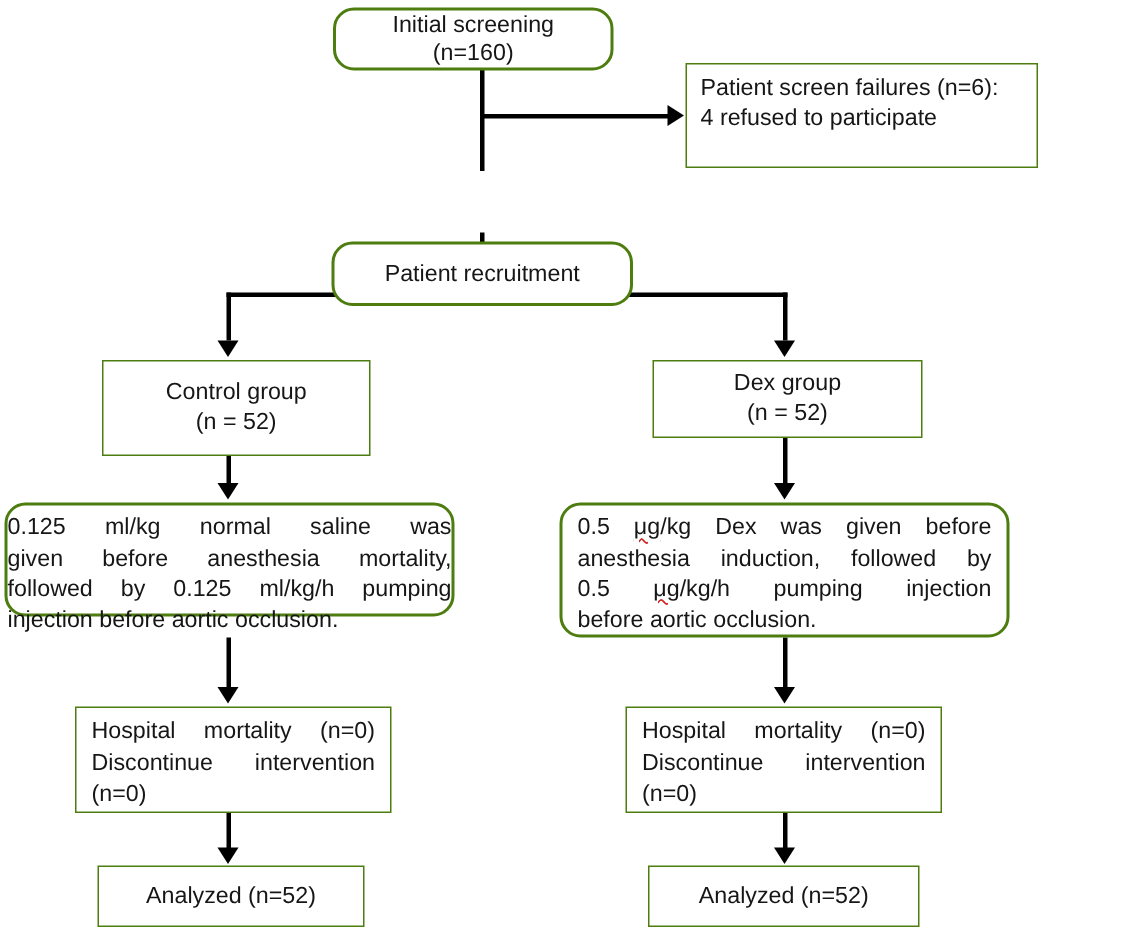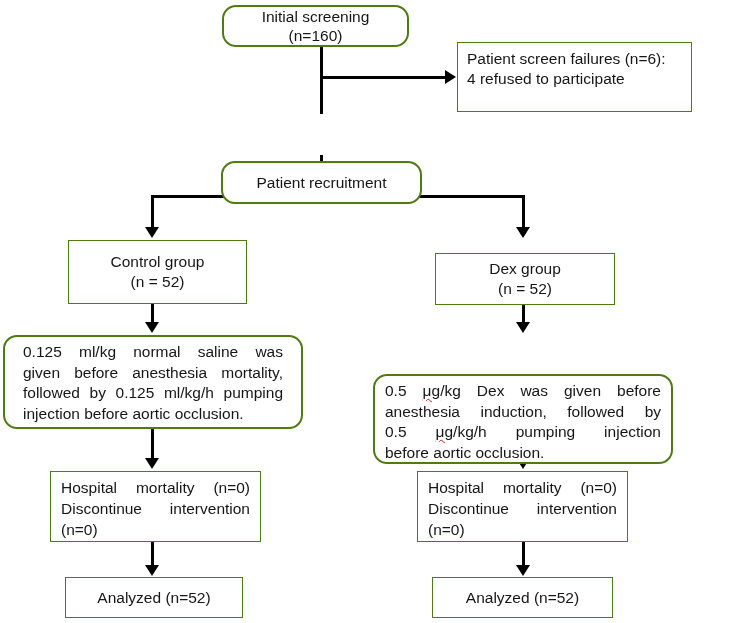--- a/index.html
+++ b/index.html
@@ -80,33 +80,33 @@
 
   <div class="box rounded center" style="left:221px; top:113px; width:201px; height:43px; line-height:19px;margin-top:48px;">
       <div>Patient recruitment</div>
     </div>
 
   <div class="box center" style="left:68px; top:240px; width:179px; height:64px;">
       <div>Control group</div>
       <div>(n = 52)</div>
     </div>
 
-  <div class="box center" style="left:435px; top:253px; width:180px; height:52px;justify-content:center;">
+  <div class="box center" style="left:435px; top:240px; width:180px; height:52px;justify-content:center;">
       <div>Dex group</div>
       <div>(n = 52)</div>
     </div>
 
-  <div class="box rounded lefttext" style="left:3px; top:335px; width:300px; height:94px; line-height:20.5px; padding:5px 18px;">
+  <div class="box rounded lefttext" style="left:3px; top:335px; width:300px; height:76px; line-height:20.5px; padding:5px 0;">
       <div class="jl">0.125 ml/kg normal saline was</div>
       <div class="jl">given before anesthesia mortality,</div>
       <div class="jl">followed by 0.125 ml/kg/h pumping</div>
       <div>injection before aortic occlusion.</div>
     </div>
 
-  <div class="box rounded lefttext" style="left:373px; top:335px; width:300px; height:90px; line-height:20.5px; padding:5px 10px;margin-top:39px;">
+  <div class="box rounded lefttext" style="left:373px; top:335px; width:300px; height:90px; line-height:20.5px; padding:5px 10px;">
       <div class="jl">0.5 <span class="mark">μg</span>/kg Dex was given before</div>
       <div class="jl">anesthesia induction, followed by</div>
       <div class="jl">0.5 <span class="mark">μg</span>/kg/h pumping injection</div>
       <div>before aortic occlusion.</div>
     </div>
 
   <div class="box lefttext" style="left:50px; top:471px; width:211px; height:71px; line-height:21px; padding:5px 10px;">
       <div class="jl">Hospital mortality (n=0)</div>
       <div class="jl">Discontinue intervention</div>
       <div>(n=0)</div>

